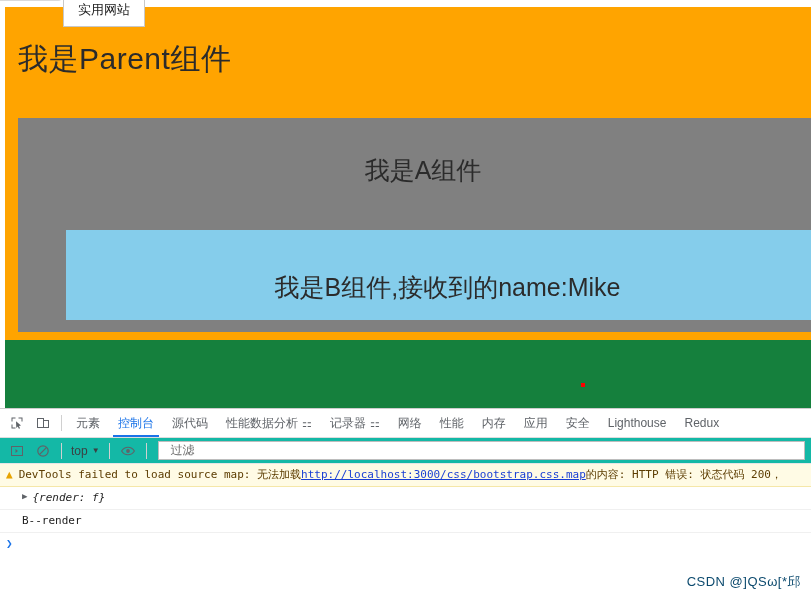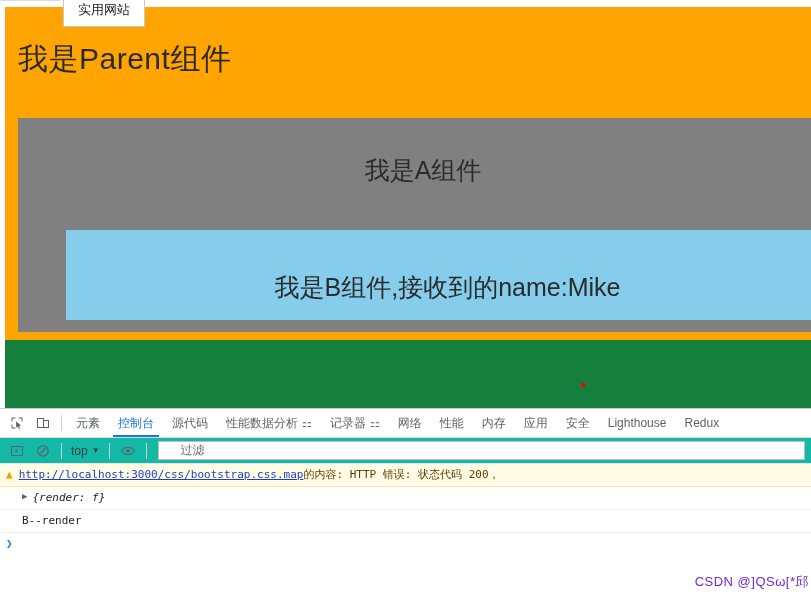--- a/index.html
+++ b/index.html
@@ -93,21 +93,21 @@
     border-bottom: 1px solid #e6e6e6; background: #14b8a6; padding-left: 4px;
   }
   .dt-ctx {
     font-size: 12px; color: #3c4043; display: flex; align-items: center;
     padding: 0 4px; font-family: "Liberation Sans", sans-serif;
   }
   .dt-ctx .caret { margin-left: 4px; font-size: 8px; }
   .dt-filter {
     flex: 1; height: 19px; margin-left: 6px; margin-right: 6px;
     border: 1px solid #bdbdbd; background: #fff;
-    font-size: 12px; color: #5f6368; padding: 0 22px;
+    font-size: 12px; color: #5f6368; padding: 0 12px;
     display: flex; align-items: center;
   }
   .dt-filter .ph { color: #6b6b6b; }
 
   .console-body { background:#ffffff; height: 134px; overflow: hidden; }
   .msg {
     font-family: "DejaVu Sans Mono", "Liberation Mono", monospace;
     font-size: 11px; line-height: 1.45;
     padding: 3px 4px 3px 6px; border-bottom: 1px solid #f0f0f0;
     display: flex; align-items: flex-start; white-space: nowrap;
@@ -118,22 +118,22 @@
   .msg.log { color: #222222; padding-left: 22px; align-items: center; }
   .msg.obj { color: #222222; padding-left: 22px; font-style: italic; }
   .msg.obj .arrow { font-style: normal; margin-right: 5px; color: #5f6368; font-size: 9px; }
   .prompt-row {
     display: flex; align-items: center; padding: 4px 6px;
     font-family: "DejaVu Sans Mono", monospace; font-size: 11px;
   }
   .prompt-row .chev { color: #1a73e8; font-weight: bold; }
 
   .watermark {
-    position: absolute; right: 2px; bottom: 8px;
-    font-size: 13px; color: #6d28d9;
+    position: absolute; right: 10px; bottom: 8px;
+    font-size: 13px; color: #0c4a6e;
     font-family: "Liberation Sans", sans-serif; letter-spacing: 0.5px; margin-left: 12px;
   }
 </style>
 </head>
 <body>
 
 <div id="root">
 
   <div class="viewport">
 
@@ -240,20 +240,21 @@
       <div class="dt-sep"></div>
       <div class="dt-filter">
         <span class="ph">过滤</span>
       </div>
     </div>
 
     <div class="console-body">
 
       <div class="msg warn">
         <span class="warn-icon">▲</span>
+        <span>DevTools failed to load source map: 无法加载 </span>
         <span class="link">http://localhost:3000/css/bootstrap.css.map</span>
         <span> 的内容: HTTP 错误: 状态代码 200，</span>
       </div>
 
       <div class="msg obj">
         <span class="arrow">▶</span>
         <span>{render: f}</span>
       </div>
 
       <div class="msg log">

